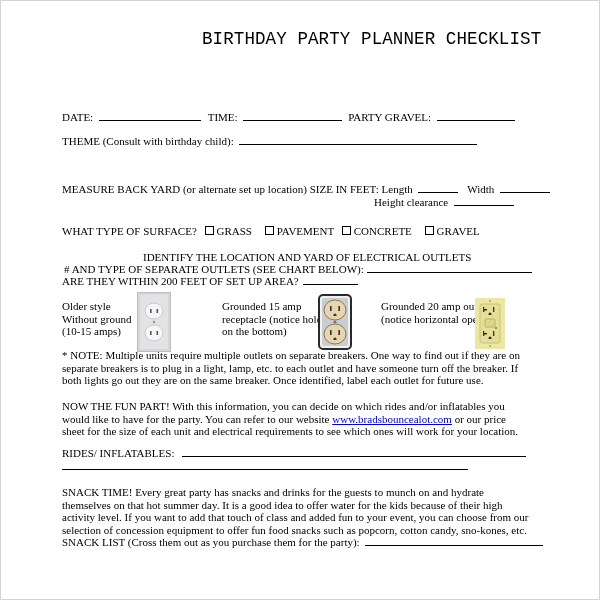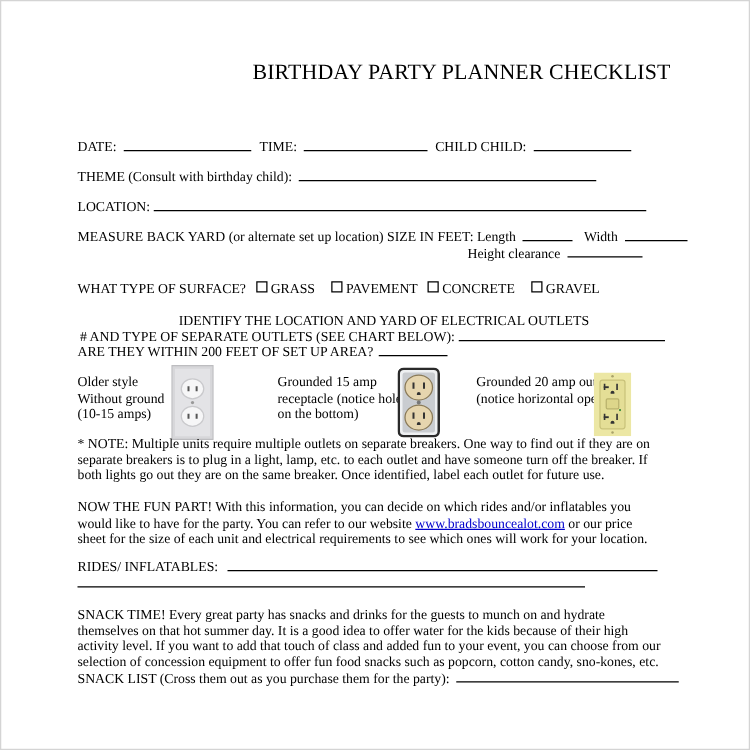--- a/index.html
+++ b/index.html
@@ -19,23 +19,24 @@
       width: 598px;
       height: 598px;
       border: 1px solid #d4d4d4;
       background: #ffffff;
       font-family: "Liberation Serif", "DejaVu Serif", serif;
       color: #000000;
       font-size: 11px;
     }
     .abs { position: absolute; white-space: nowrap; }
     .title {
-      left: 201px; top: 46px;
+      left: 201px; top: 28px;
       font-size: 17.5px;
       letter-spacing: 0.1px;
+      font-family: Liberation Mono, monospace;
     }
     .blank {
       display: inline-block;
       border-bottom: 1.6px solid #000;
       height: 9px;
       vertical-align: baseline;
     }
     .line { font-size: 11px; }
     .box {
       display: inline-block;
@@ -66,33 +67,29 @@
 
 <div class="page">
 
   <div class="abs title">BIRTHDAY PARTY PLANNER CHECKLIST</div>
 
   <div class="abs line" style="left:61px; top:110px;">
     <span>DATE:</span>
     <span class="blank" style="width:102px; margin-left:3px;"></span>
     <span style="margin-left:4px;">TIME:</span>
     <span class="blank" style="width:99px; margin-left:3px;"></span>
-    <span style="margin-left:3px;">CHILD CHILD:</span>
+    <span style="margin-left:3px;">PARTY GRAVEL:</span>
     <span class="blank" style="width:78px; margin-left:3px;"></span>
   </div>
 
   <div class="abs line" style="left:61px; top:134px;">
     <span>THEME (Consult with birthday child):</span>
     <span class="blank" style="width:238px; margin-left:3px;"></span>
   </div>
 
-  <div class="abs line" style="left:61px; top:158px;">
-    <span>LOCATION:</span>
-    <span class="blank" style="width:394px;"></span>
-  </div>
 
   <div class="abs line" style="left:61px; top:182px;">
     <span>MEASURE BACK YARD (or alternate set up location) SIZE IN FEET: Length</span>
     <span class="blank" style="width:40px; margin-left:3px;"></span>
     <span style="margin-left:6px;text-align:right;">Width</span>
     <span class="blank" style="width:50px; margin-left:3px;"></span>
   </div>
   <div class="abs line" style="left:373px; top:195px;">
     <span>Height clearance</span>
     <span class="blank" style="width:60px; margin-left:3px;"></span>

